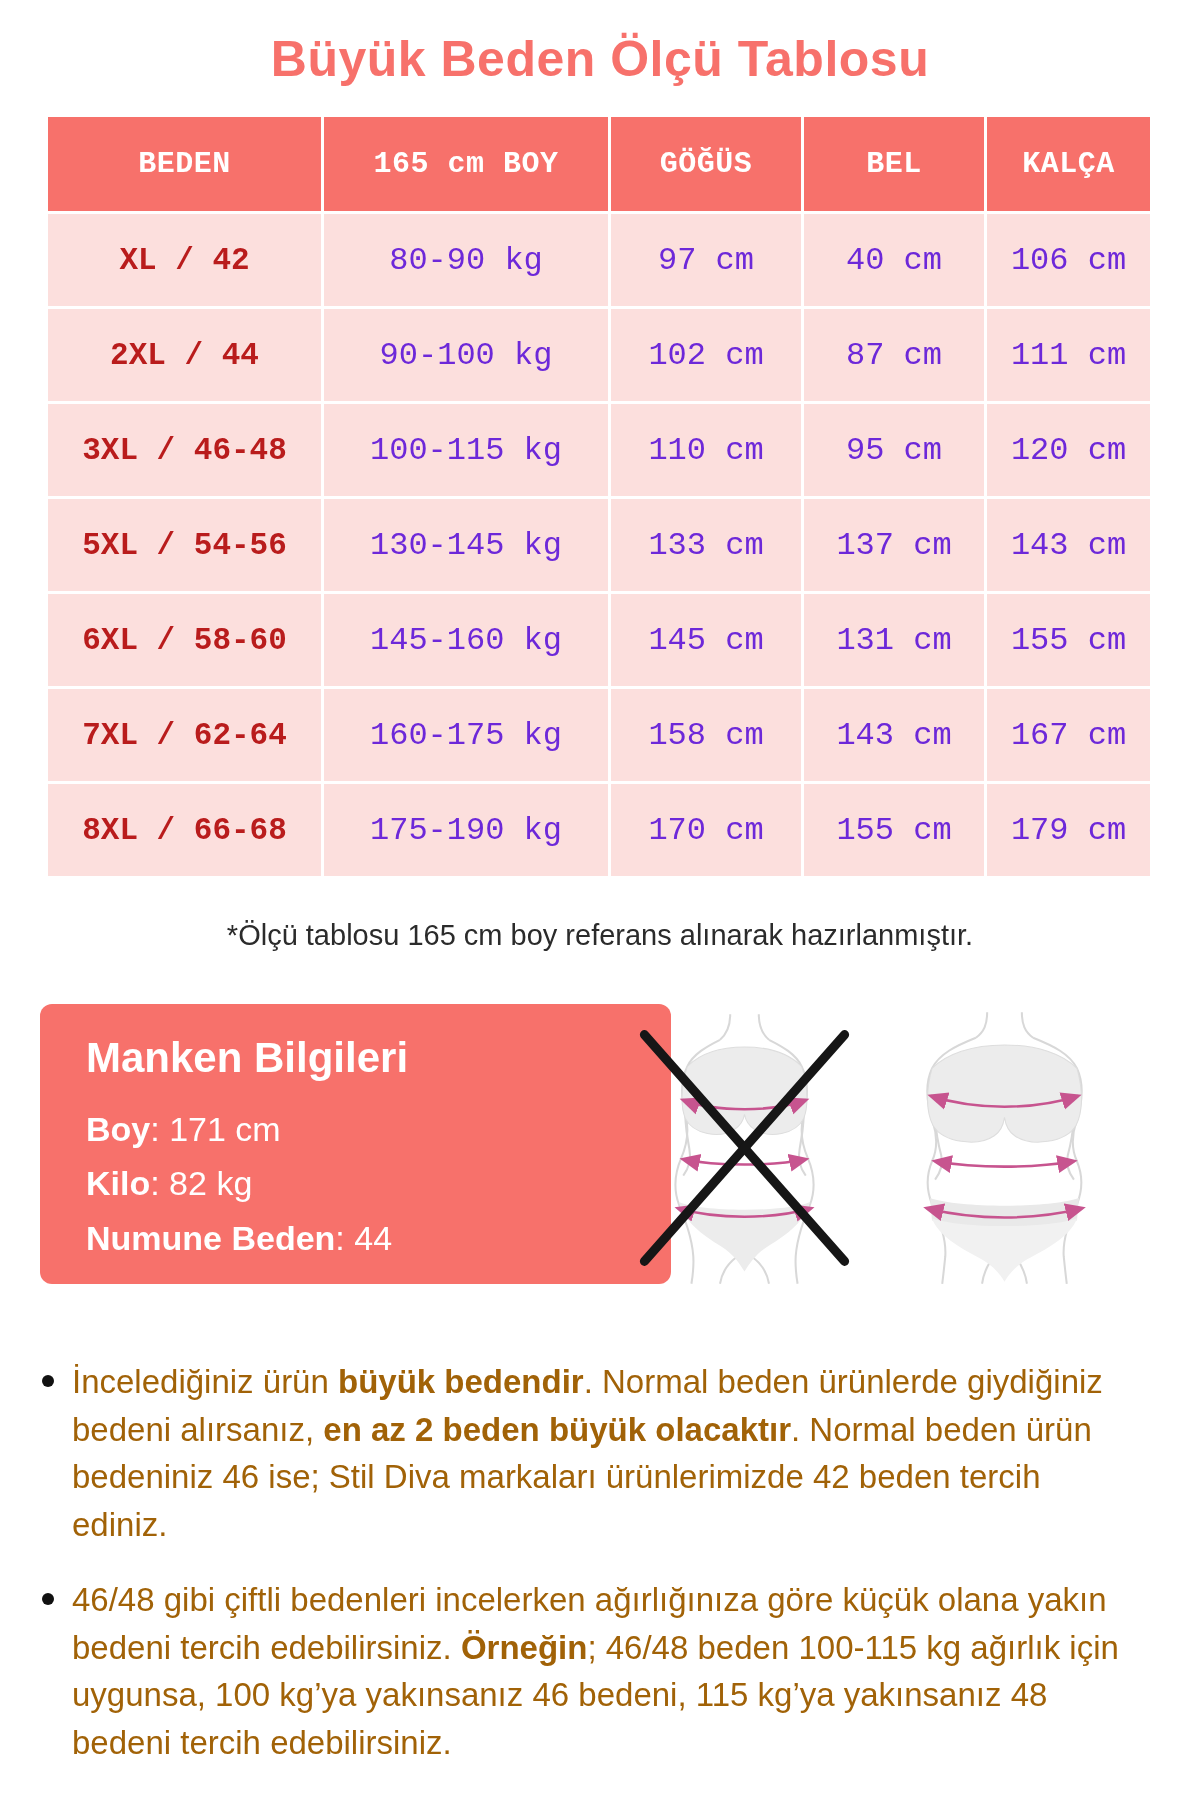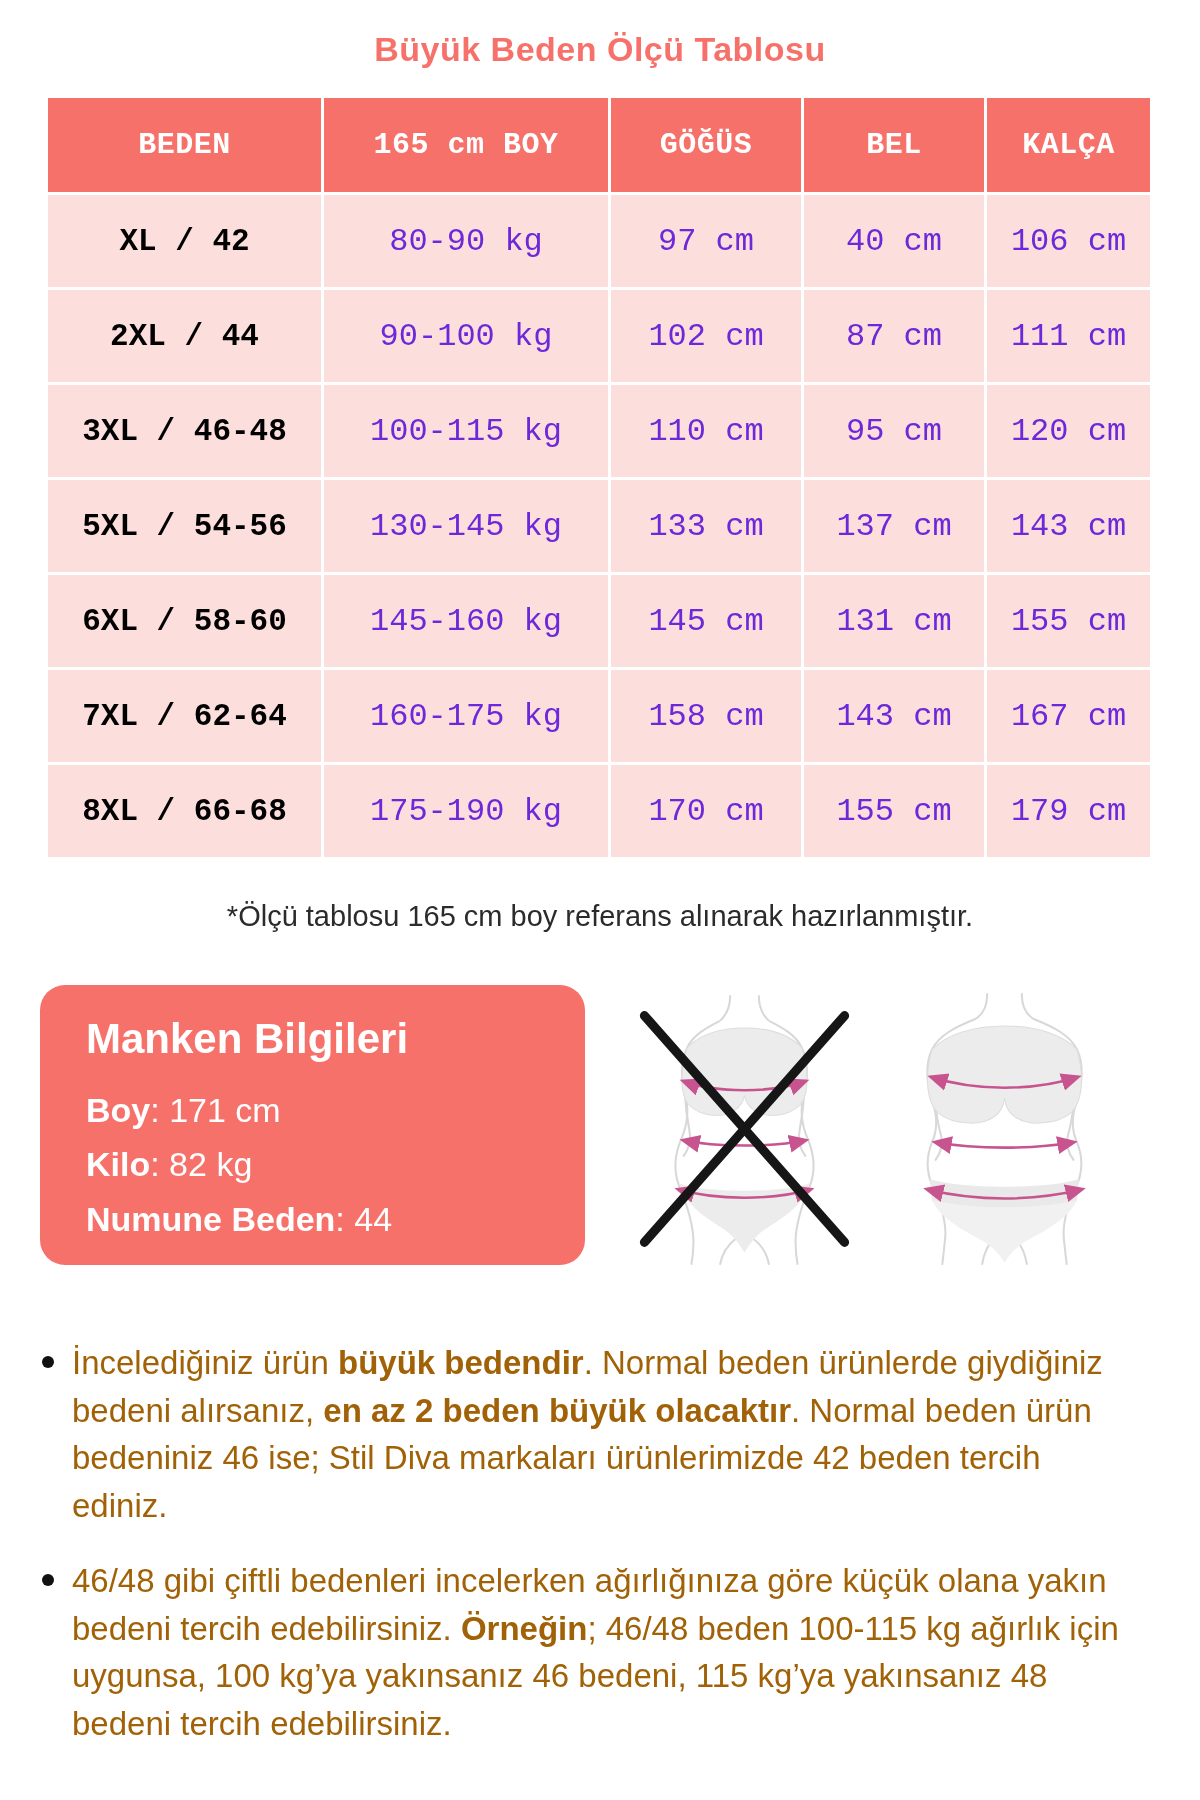--- a/index.html
+++ b/index.html
@@ -8,41 +8,41 @@
     --line:#c7548f;
     --ink:#1d1d1d;
   }
   html,body{margin:0;padding:0;}
   body{
     width:1200px;height:1800px;overflow:hidden;background:#ffffff;
     font-family:"Liberation Sans","DejaVu Sans",sans-serif;color:var(--ink);
   }
   .page-title{
     margin:0;padding-top:30px;text-align:center;
-    font-size:34px;font-weight:800;letter-spacing:0.5px;color:var(--accent);
+    font-size:50px;font-weight:800;letter-spacing:0.5px;color:var(--accent);
   }
   table.size-table{
     margin:26px 0 0 45px;border-collapse:collapse;width:1105px;table-layout:fixed;font-family:Liberation Mono, monospace;
   }
   table.size-table th{
     background:var(--accent);color:#ffffff;font-size:30px;font-weight:700;
     height:92px;border:3px solid #ffffff;letter-spacing:0.5px;text-align:center;
   }
   table.size-table td{
     background:var(--row_bg);font-size:32px;height:90px;text-align:center;
     border:3px solid #ffffff;color:#6d28d9;
   }
-  table.size-table td.size-cell{font-weight:700;font-size:31px;color:#000000;}
+  table.size-table td.size-cell{font-weight:700;font-size:31px;color:#b91c1c;}
   .footnote{
     margin:40px 0 0 0;text-align:center;font-size:29px;color:#2b2b2b;
   }
   .mid-section{position:relative;height:310px;margin-top:44px;}
   .model-box{
-    position:absolute;left:40px;top:8px;width:545px;height:280px;
-    background:var(--accent);border-radius:25px;box-sizing:border-box;
+    position:absolute;left:40px;top:8px;width:631px;height:280px;
+    background:var(--accent);border-radius:12px;box-sizing:border-box;
     padding:30px 0 0 46px;color:#ffffff;
   }
   .model-title{font-size:42px;font-weight:800;margin-bottom:20px;}
   .model-line{font-size:34px;line-height:1.6;}
   .model-line .lbl{font-weight:700;}
   .figure{position:absolute;top:12px;}
   .figure.slim{left:622px;}
   .figure.plus{left:882px;}
   .body-outline{stroke:#d8d8d8;stroke-width:2;fill:none;}
   .body-fill{fill:#ececec;stroke:#dddddd;stroke-width:1;}

